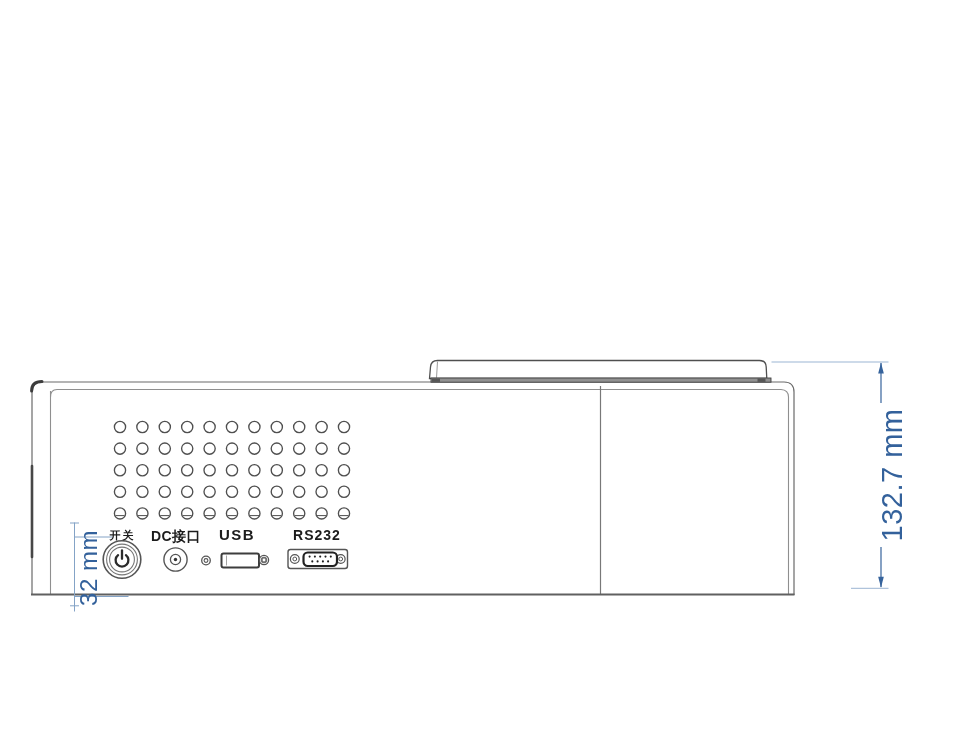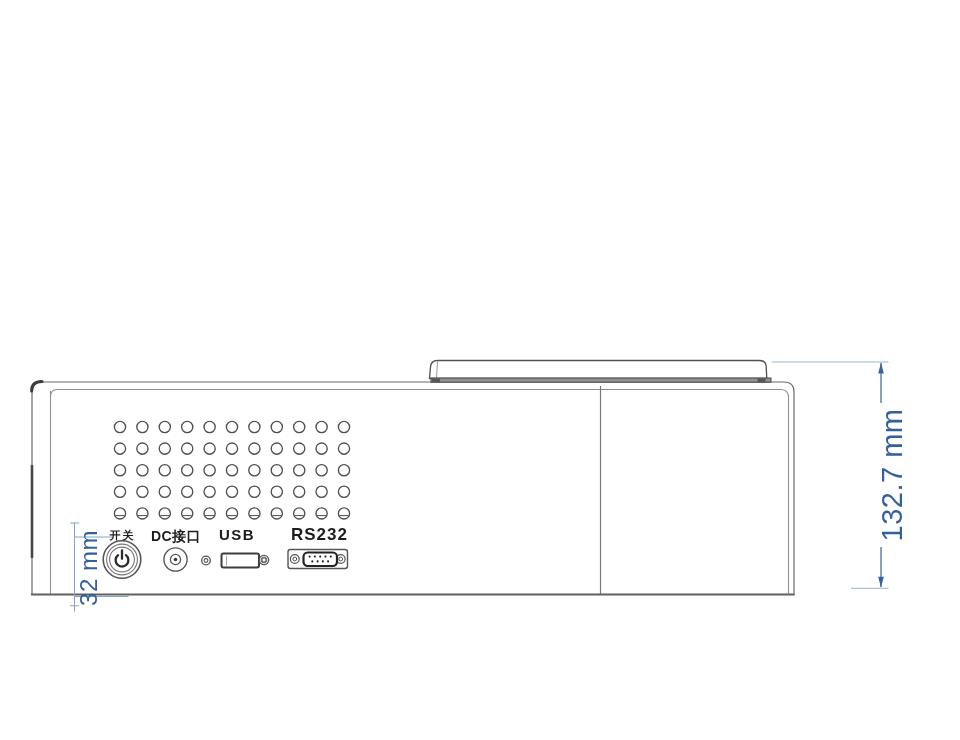--- a/index.html
+++ b/index.html
@@ -4,21 +4,21 @@
 <style>
   html,body{margin:0;padding:0;background:#ffffff;}
   #stage{position:relative;width:960px;height:740px;background:#ffffff;overflow:hidden;
          font-family:"Liberation Sans", sans-serif;margin-top:20px;}
   #drawing{position:absolute;left:0;top:0;}
   .port-label{position:absolute;font-weight:bold;color:#1c1c1c;text-align:center;
               white-space:nowrap;line-height:12px;}
   .lbl-power {left:92px; top:509px;width:61px;font-size:11px;letter-spacing:2px;}
   .lbl-dc    {left:146px;top:510px;width:60px;font-size:14px;letter-spacing:0.5px;}
   .lbl-usb   {left:217px;top:509px;width:40px;font-size:15px;letter-spacing:1.5px;}
-  .lbl-rs232 {left:291px;top:509px;width:52px;font-size:17px;letter-spacing:1px;}
+  .lbl-rs232 {left:291px;top:509px;width:52px;font-size:14px;letter-spacing:1px;}
   .dim-text{position:absolute;color:#33619b;text-align:center;white-space:nowrap;
             transform:rotate(-90deg);transform-origin:center center;}
   .dim-32  {left:47px; top:535px;width:84px; height:26px;font-size:24px;line-height:26px;letter-spacing:0.5px;}
   .dim-132 {left:813px;top:439px;width:158px;height:32px;font-size:29px;line-height:32px;letter-spacing:0.5px;}
 </style>
 </head>
 <body>
 
 <div id="stage">
 

